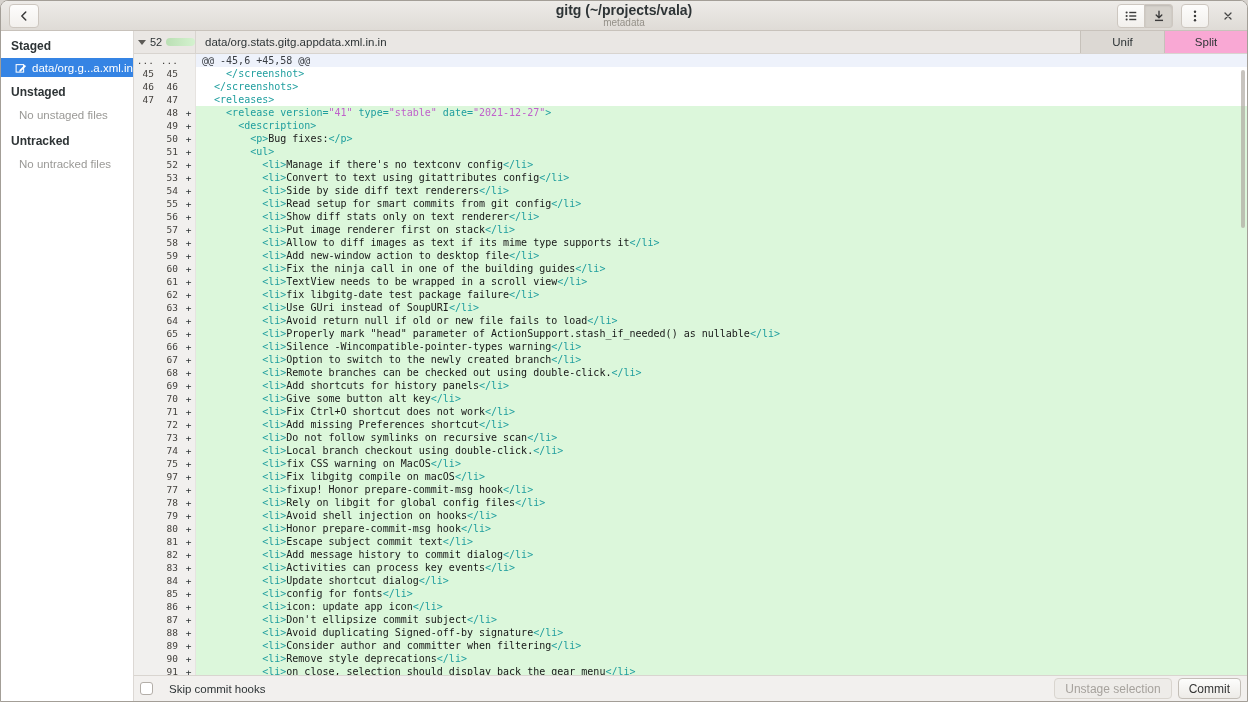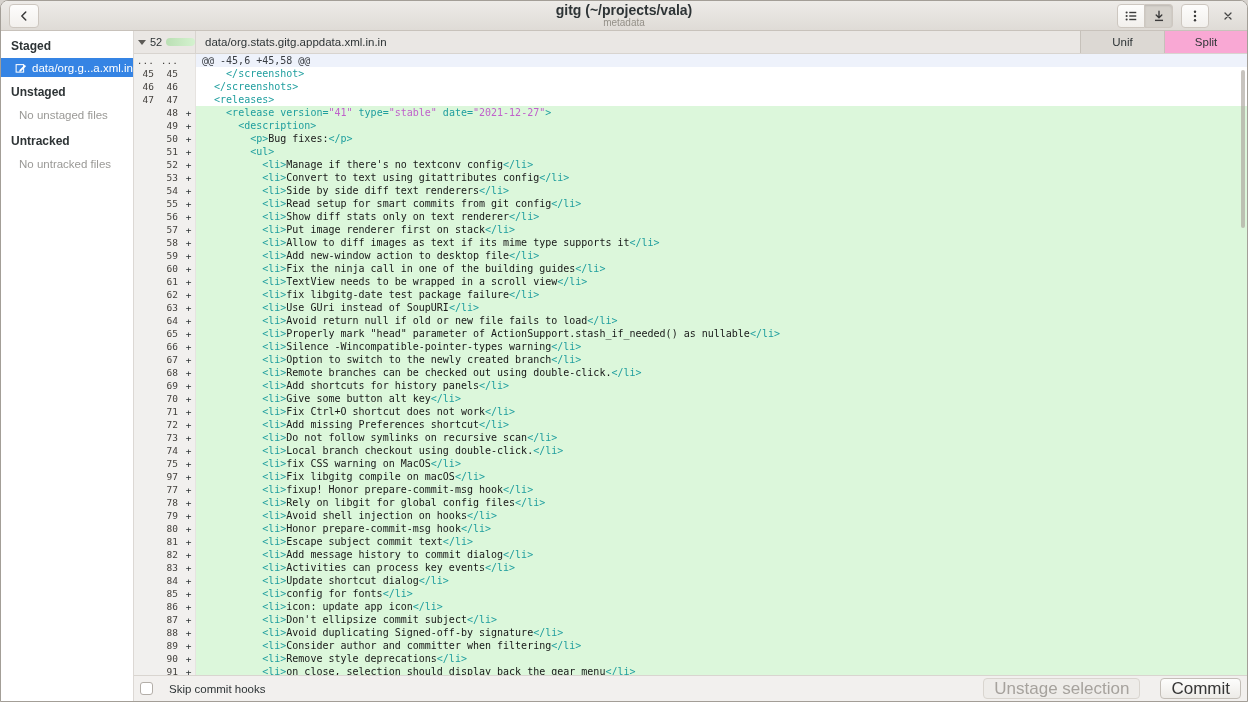--- a/index.html
+++ b/index.html
@@ -83,21 +83,21 @@
   .vscrollbar { position:absolute; right:2px; top:16px; width:4px; height:158px; border-radius:2px;
     background:#aaa49d; opacity:.65; }
   
   .commit-bar { height:26px; flex:0 0 26px; background:#f2f0ee; border-top:1px solid #d9d5d0;
     display:flex; align-items:center; padding:0 6px; }
   .skip-row { display:flex; align-items:center; gap:16px; }
   .skip-row input[type=checkbox]{ width:13px; height:13px; accent-color:#ffffff;
     appearance:none; border:1px solid #b3aea8; border-radius:3px; background:#ffffff; }
   .skip-label { font-size:11.5px; color:#2e3436; }
   .cb-spacer { flex:1; }
-  .bar-btn { height:21px; padding:0 10px; font-size:17px; border-radius:4px; margin-left:20px;
+  .bar-btn { height:21px; padding:0 10px; font-size:12px; border-radius:4px; margin-left:6px;
     border:1px solid #c3beb7; background:linear-gradient(#fdfdfc,#edebe7); color:#363636; cursor:default; }
   .bar-btn:disabled { color:#a6a29d; background:#eeece9; border-color:#d9d5cf; }
   svg { display:block; }
 </style>
 </head>
 <body>
 
 <div class="window">
 
   <div class="headerbar">

